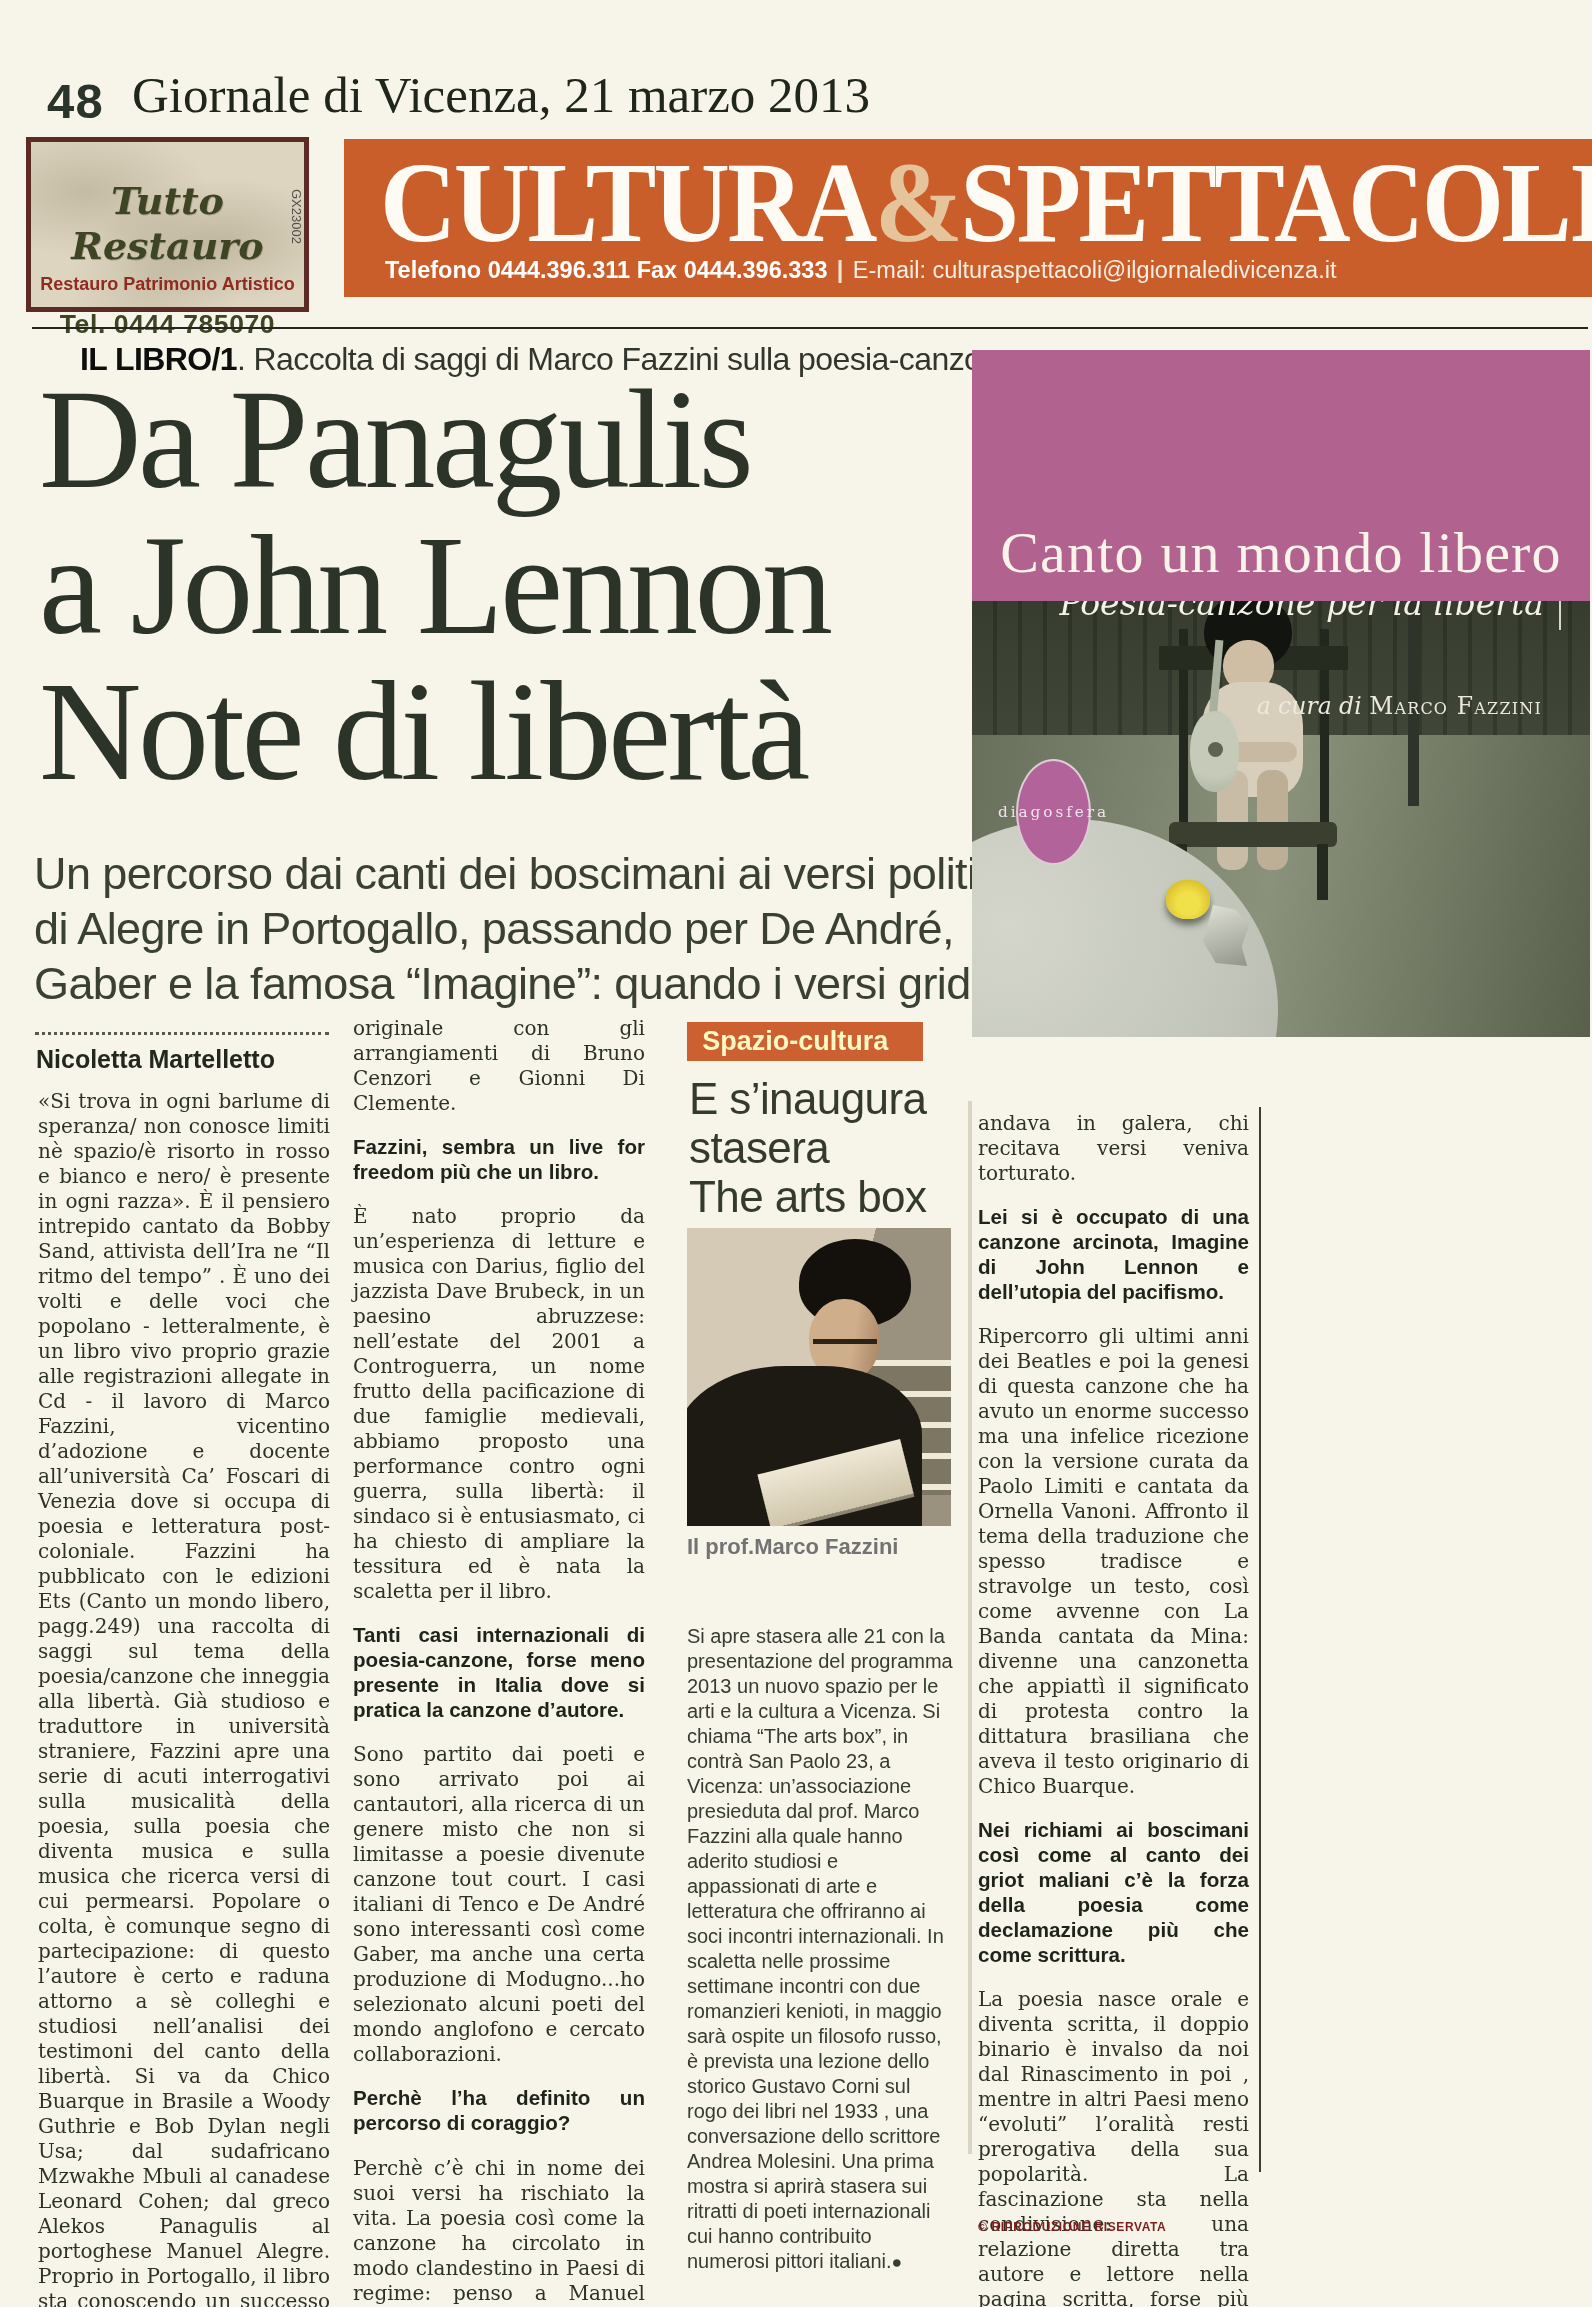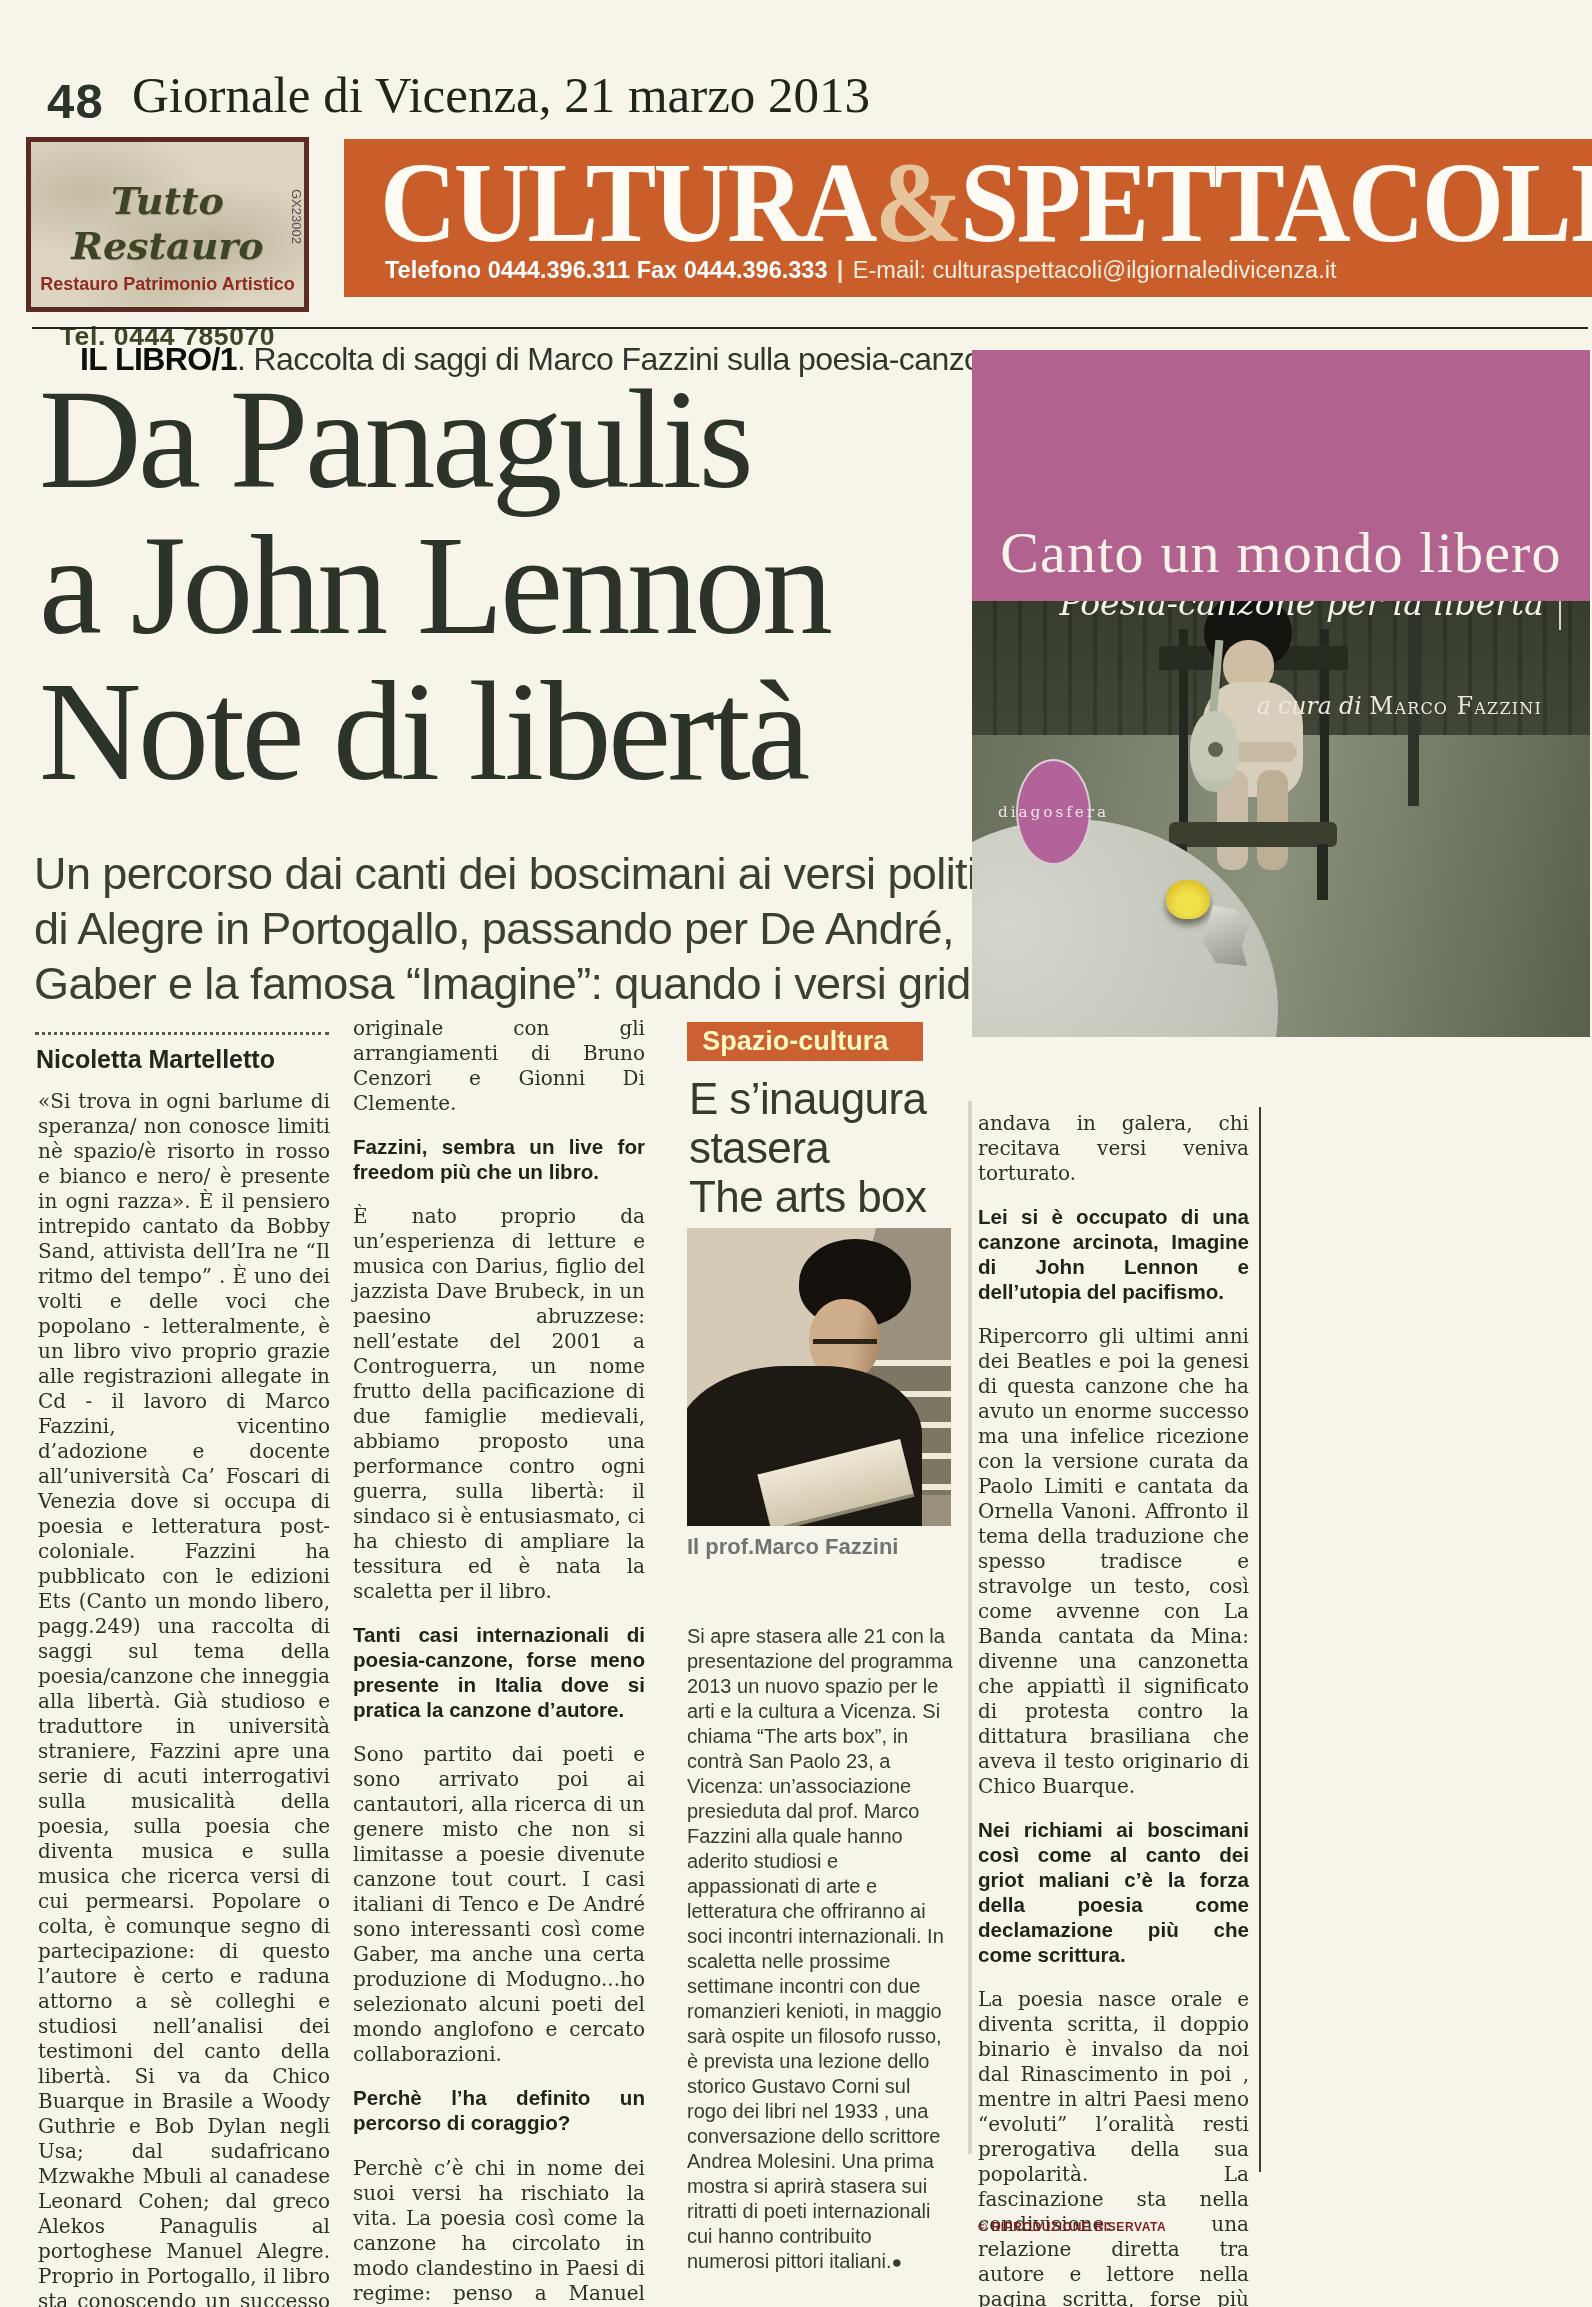--- a/index.html
+++ b/index.html
@@ -15,21 +15,21 @@
   .ad{left:26px;top:137px;width:283px;height:175px;box-sizing:border-box;border:5.3px solid #5c2b23;
       background:
         radial-gradient(ellipse at 20% 30%, rgba(120,110,80,.25), transparent 40%),
         radial-gradient(ellipse at 70% 60%, rgba(120,110,80,.28), transparent 45%),
         radial-gradient(ellipse at 45% 85%, rgba(140,130,100,.22), transparent 40%),
         #ddd5c0;
       text-align:center;}
   .ad-title{margin-top:36px;font-family:"DejaVu Serif",serif;font-style:italic;font-weight:bold;
             font-size:38px;color:#3e4525;text-shadow:0.6px 0.6px 0 #aaa08a;}
   .ad-sub{margin-top:5.9px;font-weight:bold;font-size:18px;color:#8f2b21;}
-  .ad-phone{margin-top:26px;font-weight:bold;font-size:26.5px;color:#3e4525;letter-spacing:0.6px;}
+  .ad-phone{margin-top:14px;font-weight:bold;font-size:26.5px;color:#3e4525;letter-spacing:0.6px;}
   .ad-code{position:absolute;right:0px;top:47px;writing-mode:vertical-rl;font-size:13px;color:#55514a;}
 
   
   .banner{left:344px;top:139px;width:1245px;height:158px;background:#ca5e2b;padding-left:32px;}
   .banner-title{position:absolute;left:36px;top:5.9px;font-family:"Liberation Serif",serif;font-weight:bold;
                 font-size:115px;line-height:1;color:#fdfbf4;letter-spacing:-2.9px;white-space:nowrap;
                 transform:scaleX(.92);transform-origin:left top;}
   .banner-amp{color:#e5c49c;}
   .banner-contact{position:absolute;left:41px;bottom:13px;font-size:23.5px;font-weight:bold;color:#ffffff;white-space:nowrap;}
   .banner-div{padding:0 9.4px;font-weight:bold;color:#f3e4d2;}

